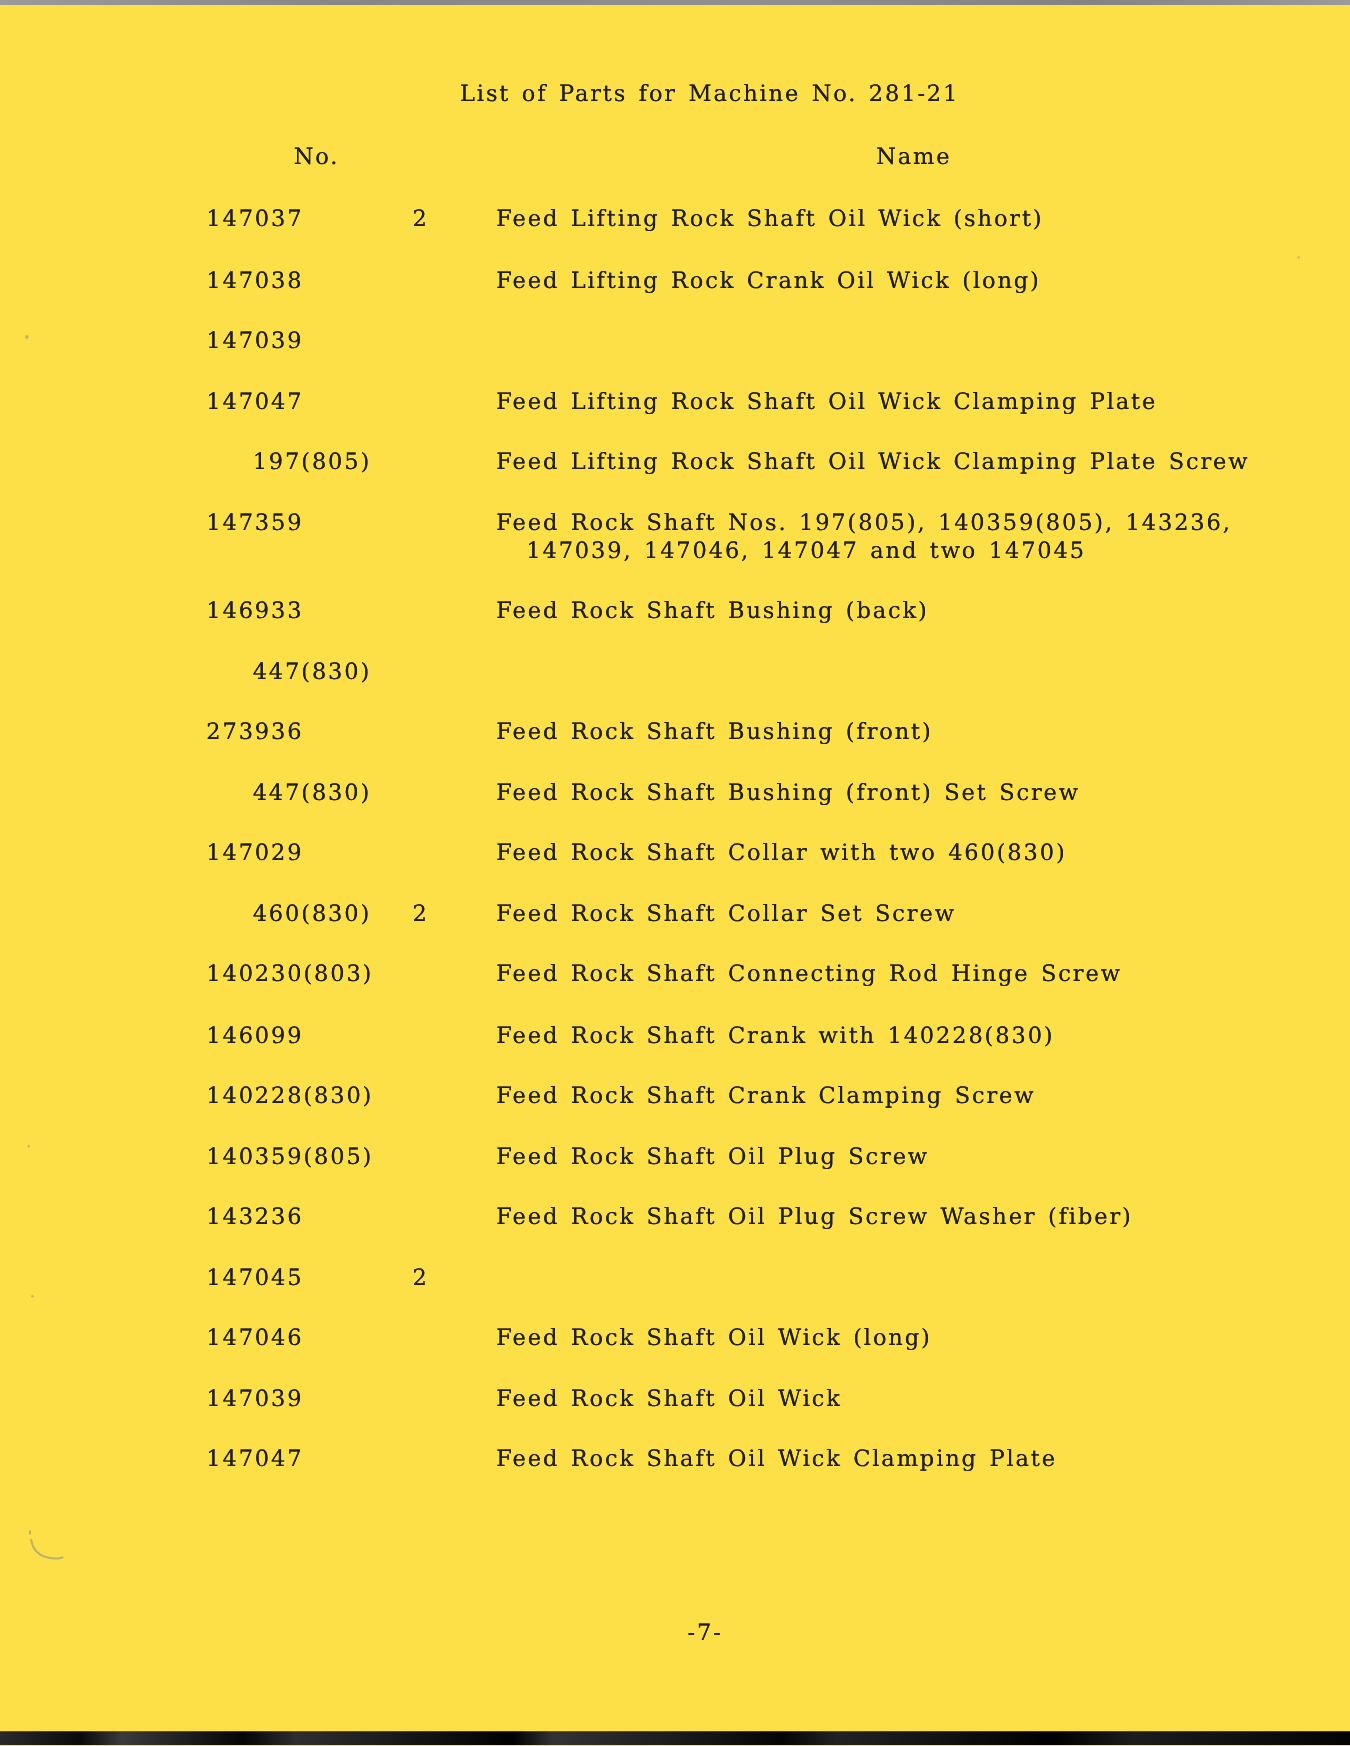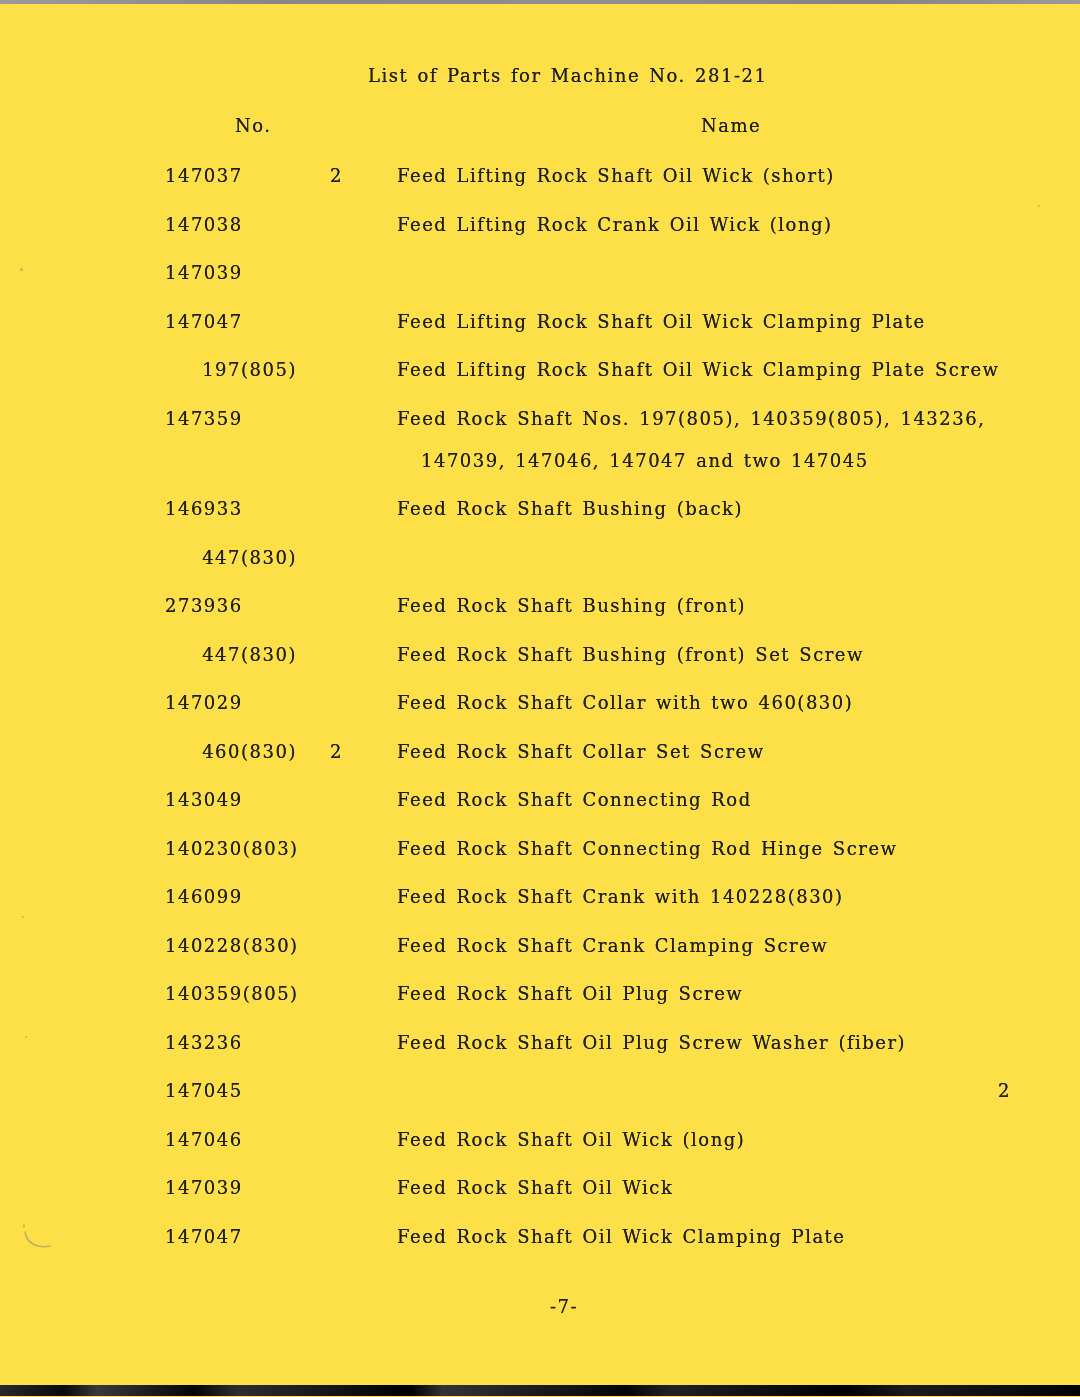--- a/index.html
+++ b/index.html
@@ -56,40 +56,39 @@
     top: 115px; left: 653px; margin-left: 48px;
   }
   .rows {
     position: absolute;
     top: 165px; left: 165px; right: 15px;
   }
   .part-row {
     display: flex;
     align-items: flex-start;
     margin-bottom: 26.5px;
-    justify-content: space-between;
   }
   .col-no {
     width: 165px;
     flex: 0 0 165px;
     display: flex;
   }
   .no-main {
     display: inline-block;
     min-width: 76px;
     text-align: right;
     white-space: nowrap;
   }
   .no-suffix { white-space: nowrap; }
   .col-qty {
     width: 67px;
     flex: 0 0 67px;
   }
   .col-name { flex: 1 1 auto; }
-  .name-line2 { padding-left: 24px; margin-top: 20px; }
+  .name-line2 { padding-left: 24px; }
   .page-number {
     position: absolute;
     top: 1296px; left: 550px;
   }
   .pen-mark {
     position: absolute;
     top: 1218px; left: 16px;
     width: 42px; height: 40px;
     opacity: 0.55;
   }
@@ -239,30 +238,20 @@
       <div class="col-no">
         <span class="no-main">460</span>
           <span class="no-suffix">(830)</span>
       </div>
       <div class="col-qty">2</div>
       <div class="col-name">
         <div class="name-line1">Feed Rock Shaft Collar Set Screw</div>
       </div>
     </div>
 
-    <div class="typewritten part-row">
-      <div class="col-no">
-        <span class="no-main">143049</span>
-          <span class="no-suffix"></span>
-      </div>
-      <div class="col-qty"></div>
-      <div class="col-name">
-        <div class="name-line1">Feed Rock Shaft Connecting Rod</div>
-      </div>
-    </div>
 
     <div class="typewritten part-row">
       <div class="col-no">
         <span class="no-main">140230</span>
           <span class="no-suffix">(803)</span>
       </div>
       <div class="col-qty"></div>
       <div class="col-name">
         <div class="name-line1">Feed Rock Shaft Connecting Rod Hinge Screw</div>
       </div>

